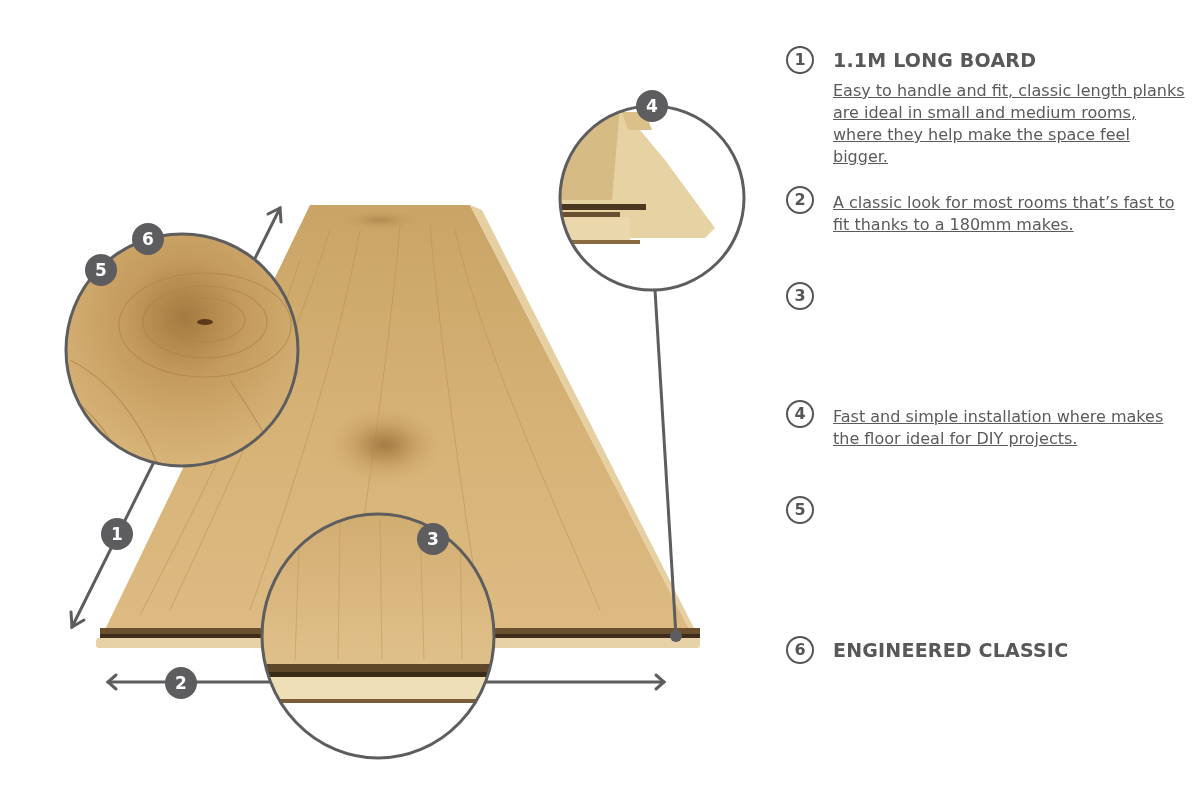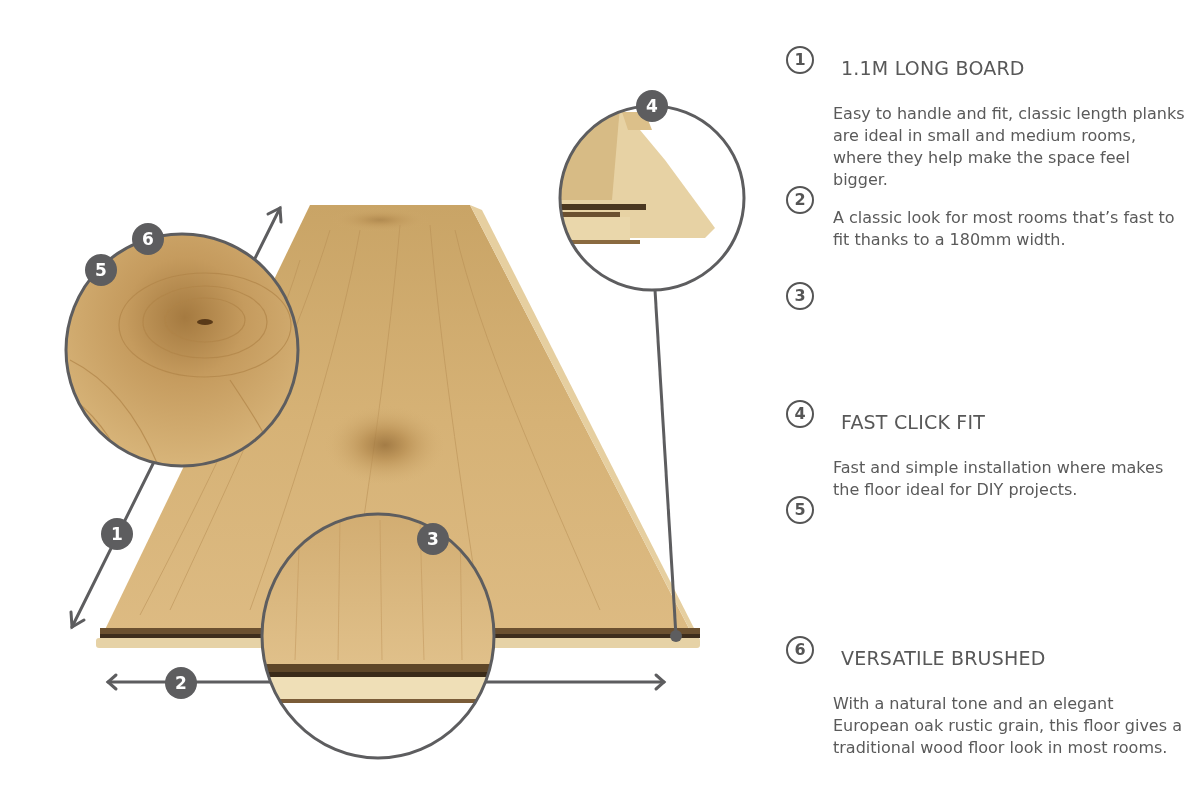--- a/index.html
+++ b/index.html
@@ -4,23 +4,23 @@
 <style>
   html, body { margin:0; padding:0; }
   body { width:1200px; height:800px; background:#ffffff; position:relative; overflow:hidden;
          font-family:"DejaVu Sans", "Liberation Sans", sans-serif; color:#555; }
   .illustration { position:absolute; left:0; top:0; width:760px; height:800px; }
   .features { position:absolute; left:786px; top:42px; width:400px; }
   .feature { position:relative; padding-left:47px; }
   .feature .num { position:absolute; left:0; top:0; width:28px; height:28px; border:2px solid #555;
                   border-radius:50%; box-sizing:border-box; text-align:center; line-height:24px;
                   font-weight:bold; font-size:16px; color:#555; }
-  .feature .title { font-weight:normal; font-size:19px; color:#585858; letter-spacing:0.2px;
-                    line-height:28px; margin:8px; white-space:nowrap; }
-  .feature .desc { font-size:16px; line-height:22px; color:#5a5a5a; margin:21px 0 0 0; }
+  .feature .title { font-weight:bold; font-size:19px; color:#585858; letter-spacing:0.2px;
+                    line-height:28px; margin:0; white-space:nowrap; }
+  .feature .desc { font-size:16px; line-height:22px; color:#5a5a5a; margin:6px 0 0 0;text-decoration:underline; }
   .f1 { position:absolute; top:4px; }
   .f2 { position:absolute; top:144px; }
   .f3 { position:absolute; top:240px; }
   .f4 { position:absolute; top:358px; }
   .f5 { position:absolute; top:454px; }
   .f6 { position:absolute; top:594px; }
   .badge-text { font-family:"DejaVu Sans", sans-serif; font-weight:bold; font-size:17px; fill:#fff; }
 </style>
 </head>
 <body>
@@ -168,31 +168,29 @@
 </svg>
 
 <div class="features">
   <div class="feature f1">
     <div class="num">1</div>
     <h2 class="title">1.1M LONG BOARD</h2>
     <p class="desc">Easy to handle and fit, classic length planks are ideal in small and medium rooms, where they help make the space feel bigger.</p>
   </div>
   <div class="feature f2">
     <div class="num">2</div>
-    <p class="desc">A classic look for most rooms that’s fast to fit thanks to a 180mm width.</p>
+    <p class="desc">A classic look for most rooms that’s fast to fit thanks to a 180mm makes.</p>
   </div>
   <div class="feature f3">
     <div class="num">3</div>
   </div>
   <div class="feature f4">
     <div class="num">4</div>
-    <h2 class="title">FAST CLICK FIT</h2>
     <p class="desc">Fast and simple installation where makes the floor ideal for DIY projects.</p>
   </div>
   <div class="feature f5">
     <div class="num">5</div>
   </div>
   <div class="feature f6">
     <div class="num">6</div>
-    <h2 class="title">VERSATILE BRUSHED</h2>
-    <p class="desc">With a natural tone and an elegant European oak rustic grain, this floor gives a traditional wood floor look in most rooms.</p>
+    <h2 class="title">ENGINEERED CLASSIC</h2>
   </div>
 </div>
 
 </body></html>

